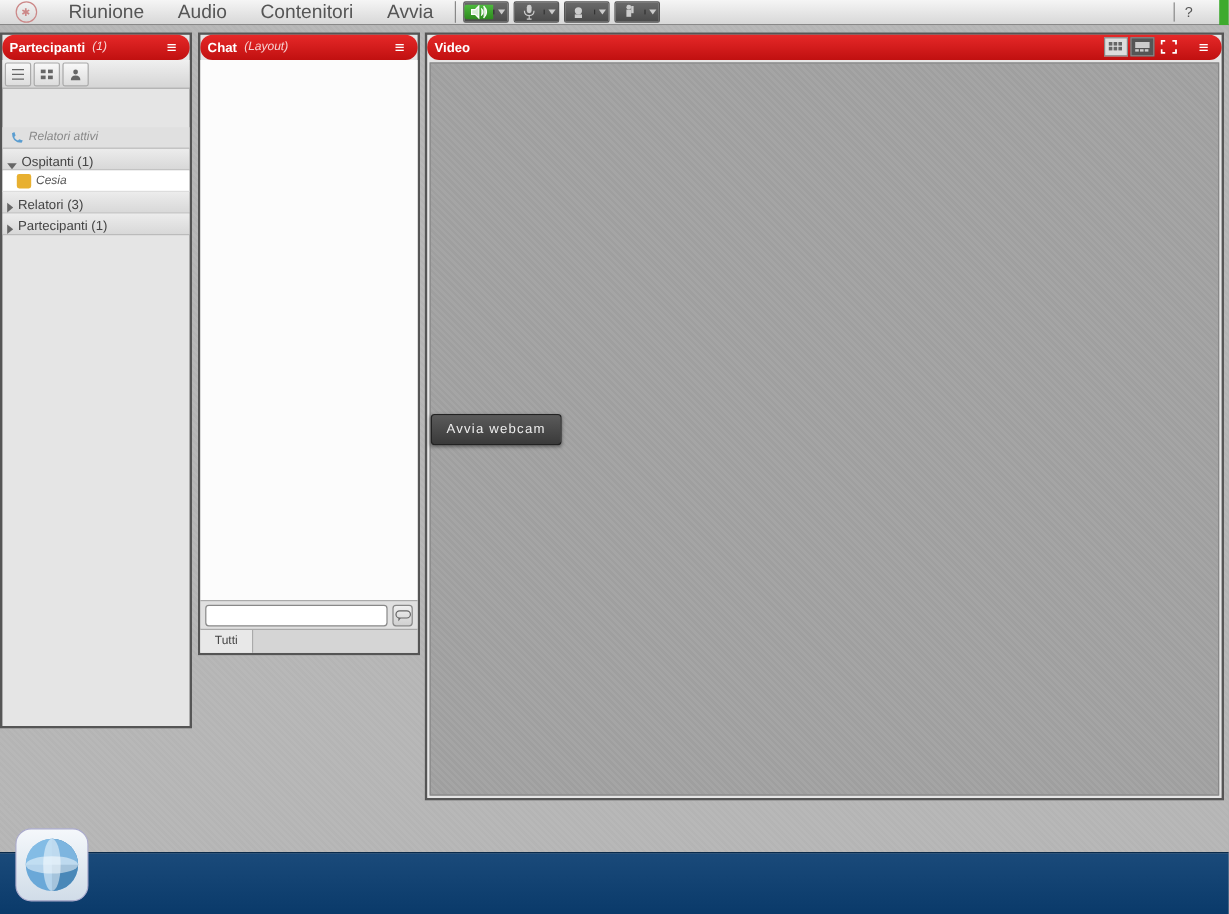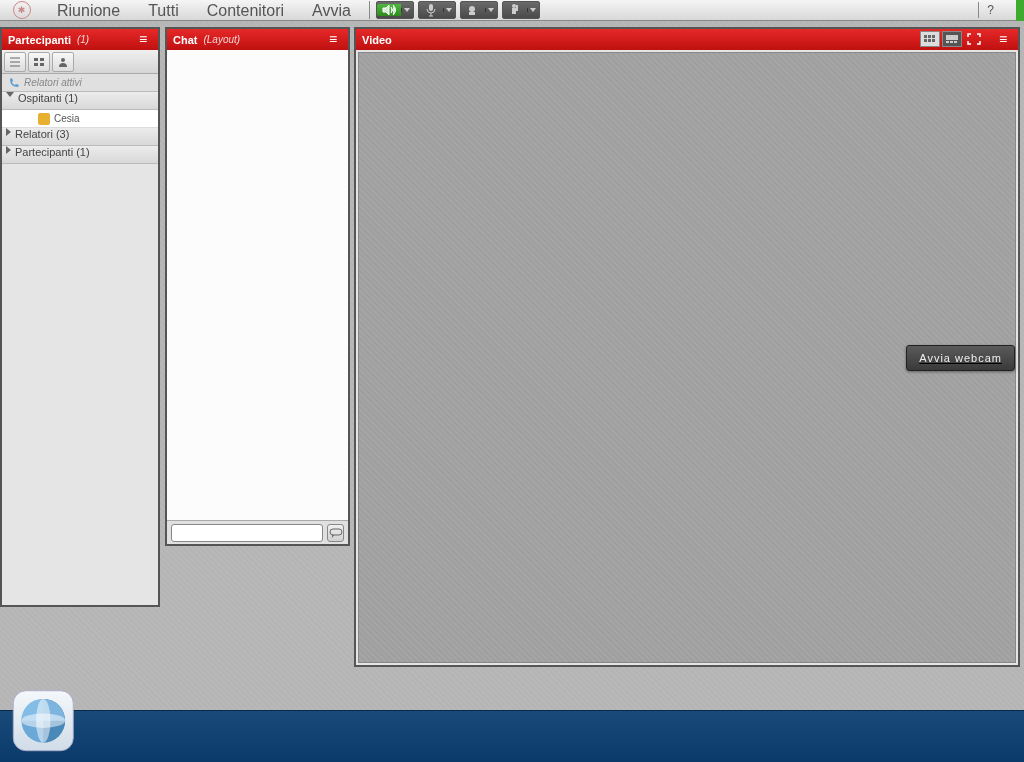--- a/index.html
+++ b/index.html
@@ -131,20 +131,21 @@
 }
 .pod-header {
   height: 21px;
   background: linear-gradient(to bottom, #e62828, #c01010);
   display: flex;
   align-items: center;
   color: #fff;
   font-size: 11px;
   padding: 0 6px;
   position: relative;
+  border-radius: 10px;
 }
 .pod-title { font-weight: bold; }
 .pod-subtitle { font-style: italic; opacity: 0.8; margin-left: 6px; font-size: 10px; }
 .pod-header-icons {
   position: absolute;
   right: 4px;
   top: 2px;
   display: flex;
   gap: 2px;
 }
@@ -193,33 +194,34 @@
   height: 18px;
   background: #e0e0e0;
   border-bottom: 1px solid #bbb;
   display: flex;
   align-items: center;
   padding: 0 6px;
   font-style: italic;
   color: #888;
   font-size: 10px;
   gap: 4px;
+  margin-top: 32px;
 }
 .phone-icon {
   width: 12px;
   height: 12px;
   display: inline-block;
 }
 .plist { flex: 1; overflow: auto; }
 .pgroup {
   height: 18px;
   background: linear-gradient(to bottom, #ececec, #d8d8d8);
   border-bottom: 1px solid #bbb;
   display: flex;
-  align-items: flex-start;
+  align-items: flex-end;
   padding: 0 4px;
   font-size: 11px;
   color: #444;
   cursor: pointer;
   gap: 4px;
 }
 .pgroup .arrow {
   width: 0; height: 0;
   border-left: 4px solid transparent;
   border-right: 4px solid transparent;
@@ -230,22 +232,23 @@
   border-bottom: 4px solid transparent;
   border-left: 5px solid #666;
   border-right: none;
 }
 .puser {
   height: 18px;
   background: #fff;
   border-bottom: 1px solid #ddd;
   display: flex;
   align-items: center;
-  padding: 0 6px 0 36px;
+  padding: 0 6px 0 12px;
   font-size: 10px;
+  font-style: italic;
   color: #555;
   gap: 4px;
 }
 .user-icon {
   width: 12px; height: 12px;
   background: #e8b030;
   border-radius: 2px;
   display: inline-block;
 }
 
@@ -298,24 +301,23 @@
 }
 
 
 .pod.video { top: 6px; left: 354px; width: 666px; height: 640px; }
 .video-area {
   flex: 1;
   background: #a5a5a5;
   background-image: repeating-linear-gradient(45deg, rgba(0,0,0,0.04) 0 2px, transparent 2px 4px);
   display: flex;
   align-items: center;
-  justify-content: flex-end;
+  justify-content: flex-start;
   border: 1px solid #888;
   margin: 2px;
-  text-decoration: underline;
 }
 .start-webcam-btn {
   padding: 6px 12px;
   background: linear-gradient(to bottom, #5a5a5a, #3a3a3a);
   border: 1px solid #222;
   border-radius: 3px;
   color: #eee;
   font-size: 11px;
   letter-spacing: 1px;
   cursor: pointer;
@@ -363,21 +365,21 @@
 svg { display: block; }
 </style>
 </head>
 <body>
 
 <div class="topbar">
   <div class="logo-box">
     <div class="logo-circle">✱</div>
   </div>
   <div class="menu-item">Riunione</div>
-  <div class="menu-item">Tutti</div>
+  <div class="menu-item">Audio</div>
   <div class="menu-item">Contenitori</div>
   <div class="menu-item">Avvia</div>
   <div class="topbar-sep"></div>
 
   <div class="toolbtn green">
     <div class="toolbtn-main">
       <svg width="14" height="12">
           <path d="M1 4 h3 l3 -3 v10 l-3 -3 h-3 z M9 3 q3 3 0 6 M11 1 q5 5 0 10" fill="#fff" stroke="#fff" stroke-width="1" fill-opacity="0.8"></path>
         </svg>
     </div>
@@ -495,20 +497,23 @@
     </div>
     <div class="chat-messages"></div>
     <div class="chat-input-bar">
       <input class="chat-input" placeholder="" style="">
       <div class="send-btn">
         <svg width="14" height="10">
             <rect x="1" y="1" width="12" height="6" rx="3" fill="none" stroke="#666"></rect>
             <path d="M5 7 l-2 3 l0 -3" fill="#666"></path>
           </svg>
       </div>
+    </div>
+    <div class="chat-tabs">
+      <div class="chat-tab">Tutti</div>
     </div>
   </div>
 
   <div class="pod video">
     <div class="pod-header">
       <span class="pod-title">Video</span>
       <div class="video-header-icons">
         <div class="vhicon">
           <svg width="14" height="10">
               <rect x="1" y="1" width="3" height="3" fill="#666"></rect>

